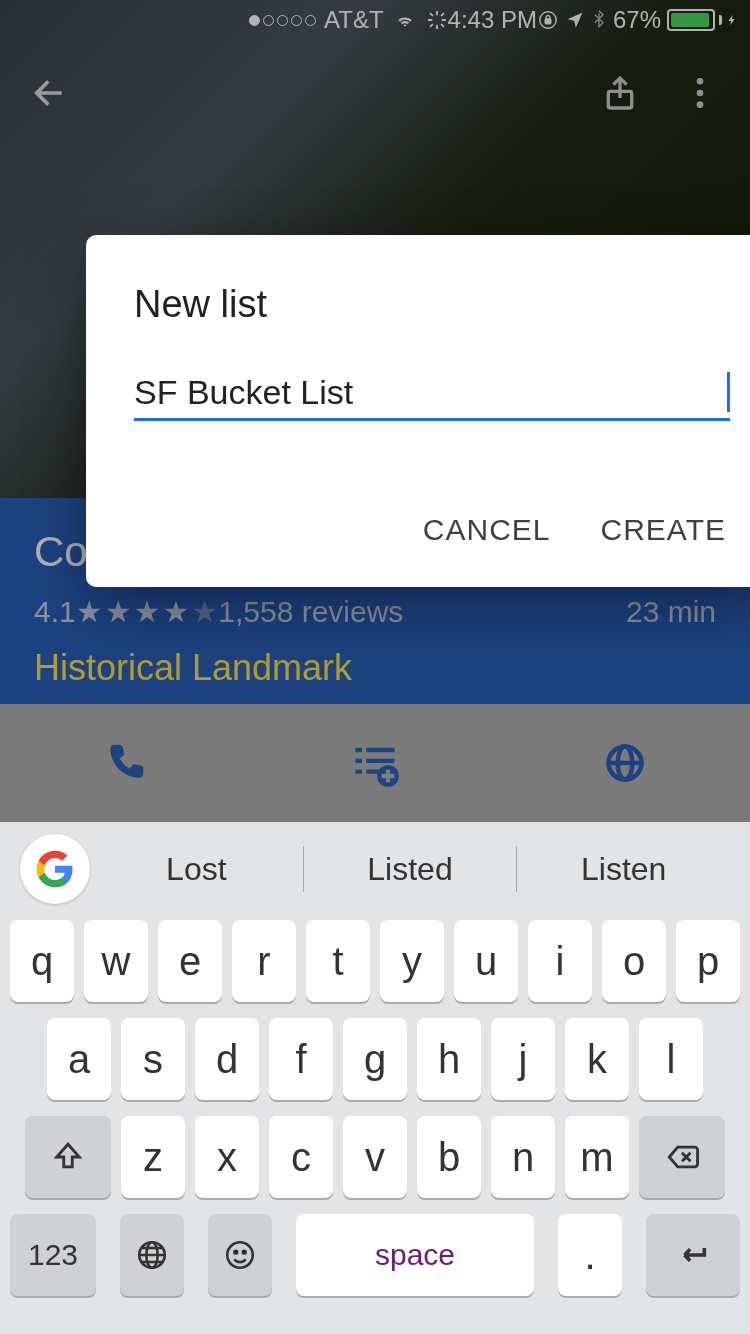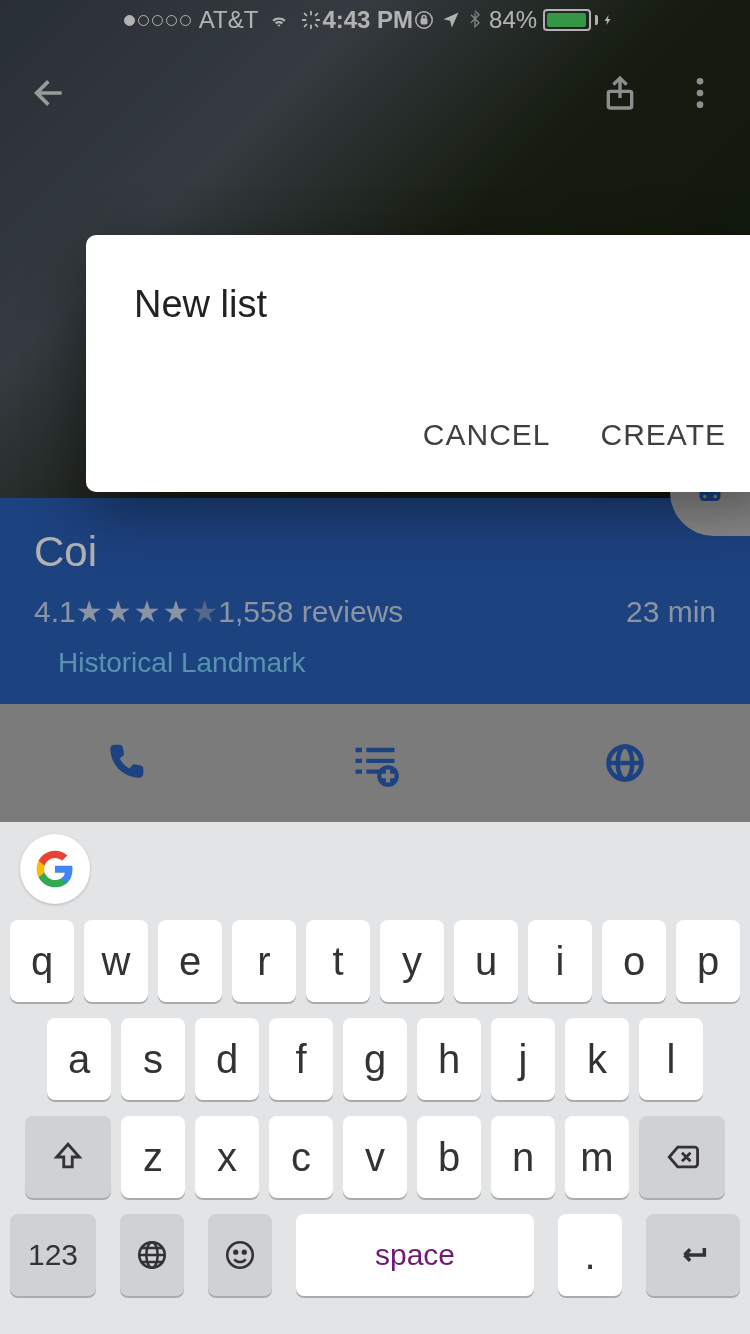--- a/index.html
+++ b/index.html
@@ -1,21 +1,21 @@
 <!DOCTYPE html>
 <html><head>
 <meta charset="utf-8">
 <style>
 * { margin:0; padding:0; box-sizing:border-box; font-family: -apple-system, "Helvetica Neue", Arial, sans-serif; }
 html,body { width:750px; height:1334px; overflow:hidden; background:#000; }
 
 .screen { position:relative; width:750px; height:1334px; background:#2e2e2e; }
 
 
-.status-bar { position:absolute; top:0; left:0; right:12px; height:40px; display:flex; align-items:center; justify-content:center; padding:0 12px; color:#fff; font-size:24px; z-index:10; }
+.status-bar { position:absolute; top:0; left:0; right:0; height:40px; display:flex; align-items:center; justify-content:flex-end; padding:0 12px; color:#fff; font-size:24px; z-index:10; }
 .status-left { display:flex; align-items:center; gap:8px; }
 .status-right { display:flex; align-items:center; gap:6px; }
 .signal-dots { display:flex; gap:3px; }
 .signal-dots span { width:11px; height:11px; border-radius:50%; border:1.5px solid #fff; }
 .signal-dots span.filled { background:#fff; }
 .battery { display:flex; align-items:center; gap:4px; }
 .battery-body { width:48px; height:22px; border:2px solid #fff; border-radius:4px; position:relative; padding:2px; }
 .battery-fill { background:#4cd964; width:96%; height:100%; border-radius:2px; }
 .battery-tip { width:3px; height:10px; background:#fff; border-radius:0 2px 2px 0; }
 
@@ -28,21 +28,21 @@
 .nav-right { display:flex; align-items:center; gap:40px; }
 .icon-svg { width:40px; height:40px; }
 
 
 .place-card { position:absolute; top:498px; left:0; right:0; height:206px; background:#2a5fb8; padding:30px 34px 0; color:#ddd; }
 .place-title { font-size:42px; color:#fff; font-weight:400; }
 .place-stats { display:flex; align-items:center; margin-top:18px; font-size:30px; color:#c6d4ea; }
 .stars { display:flex; gap:2px; }
 .star { font-size:30px; color:#c6d4ea; }
 .star.empty { color:#7a96c8; }
-.place-cat { margin-top:18px; font-size:28px; color:#7dd3fc;margin-left:24px; }
+.place-cat { margin-top:18px; font-size:36px; color:#fde047; }
 .transit-badge { position:absolute; right:0; top:-50px; width:80px; height:88px; background:#c6c6c6; border-radius:44px 0 0 44px; display:flex; align-items:center; justify-content:center; color:#2a5fb8; font-size:34px; }
 
 
 .action-row { position:absolute; top:704px; left:0; right:0; height:118px; background:#b0b0b0; display:flex; }
 .action-btn { flex:1; display:flex; align-items:center; justify-content:center; color:#2a5fb8; }
 
 
 .dim { position:absolute; inset:0; background:rgba(0,0,0,.30); z-index:50; }
 
 
@@ -117,34 +117,34 @@
           <span></span>
       </div>
       <span>AT&amp;T</span>
       <svg width="26" height="20" viewBox="0 0 24 24" fill="#fff">
           <path d="M12 20l-2-2c1-1 3-1 4 0l-2 2zm-5-5c2.5-2.5 7.5-2.5 10 0l-2 2c-1.5-1.5-4.5-1.5-6 0l-2-2zm-3-3c4-4 12-4 16 0l-2 2c-3-3-9-3-12 0l-2-2z"></path>
         </svg>
       <svg width="22" height="22" viewBox="0 0 24 24" fill="none" stroke="#fff" stroke-width="2">
           <path d="M12 3v3M12 18v3M5 5l2 2M17 17l2 2M3 12h3M18 12h3M5 19l2-2M17 7l2-2" stroke-linecap="round"></path>
         </svg>
     </div>
-    <span style="font-weight:700;">4:43 PM</span>
+    <span style="font-weight:400;">4:43 PM</span>
     <div class="status-right">
       <svg width="22" height="22" viewBox="0 0 24 24" fill="none" stroke="#fff" stroke-width="1.6">
           <circle cx="12" cy="12" r="9"></circle>
           <rect x="9" y="11" width="6" height="5" rx="1" fill="#fff"></rect>
           <path d="M10 11V9c0-1 1-2 2-2s2 1 2 2v2"></path>
         </svg>
       <svg width="20" height="20" viewBox="0 0 24 24" fill="#fff">
           <path d="M3 11l18-8-8 18-2-8-8-2z"></path>
         </svg>
       <svg width="16" height="24" viewBox="0 0 24 24" fill="none" stroke="#bbb" stroke-width="2">
           <path d="M12 2v20l6-6-12-12m0 12l12-12-6-6"></path>
         </svg>
-      <span>84%</span>
+      <span>67%</span>
       <div class="battery">
         <div class="battery-body">
             <div class="battery-fill"></div>
           </div>
         <div class="battery-tip"></div>
         <svg width="12" height="22" viewBox="0 0 24 24" fill="#fff">
             <path d="M13 2L5 14h5l-1 8 8-12h-5l1-8z"></path>
           </svg>
       </div>
     </div>
@@ -194,35 +194,46 @@
           <ellipse cx="12" cy="12" rx="4" ry="9"></ellipse>
           <path d="M3 12h18"></path>
         </svg>
     </div>
   </div>
 
   <div class="dim"></div>
 
   <div class="dialog">
     <div class="dialog-title">New list</div>
+    <div class="dialog-input-wrap">
+      <span class="dialog-input">SF Bucket List</span>
+      <span class="cursor"></span>
+    </div>
     <div class="dialog-actions">
       <button class="dialog-btn">CANCEL</button>
       <button class="dialog-btn">CREATE</button>
     </div>
   </div>
 
   <div class="kb">
     <div class="suggest-row">
       <div class="g-btn">
         <svg width="40" height="40" viewBox="0 0 48 48">
             <path fill="#4285F4" d="M45 24.5c0-1.6-.1-3-.4-4.5H24v8.5h11.8c-.5 2.8-2 5.1-4.4 6.7v5.5h7.1C42.6 37 45 31.3 45 24.5z"></path>
             <path fill="#34A853" d="M24 46c6 0 11-2 14.6-5.3l-7.1-5.5c-2 1.3-4.5 2.1-7.5 2.1-5.8 0-10.6-3.9-12.4-9.1H4.3v5.7C7.9 41 15.4 46 24 46z"></path>
             <path fill="#FBBC05" d="M11.6 28.2c-.4-1.3-.7-2.7-.7-4.2s.3-2.9.7-4.2v-5.7H4.3C2.8 17.1 2 20.5 2 24s.8 6.9 2.3 9.9l7.3-5.7z"></path>
             <path fill="#EA4335" d="M24 10.7c3.3 0 6.2 1.1 8.5 3.3l6.3-6.3C34.9 4 30 2 24 2 15.4 2 7.9 7 4.3 14.1l7.3 5.7C13.4 14.6 18.2 10.7 24 10.7z"></path>
           </svg>
+      </div>
+      <div class="suggestions">
+        <span class="suggestion">Lost</span>
+        <span class="sug-sep"></span>
+        <span class="suggestion">Listed</span>
+        <span class="sug-sep"></span>
+        <span class="suggestion">Listen</span>
       </div>
     </div>
     <div class="kb-rows">
       <div class="kb-row" id="kb-row1">
           <div class="key letter">q</div>
           <div class="key letter">w</div>
           <div class="key letter">e</div>
           <div class="key letter">r</div>
           <div class="key letter">t</div>
           <div class="key letter">y</div>

